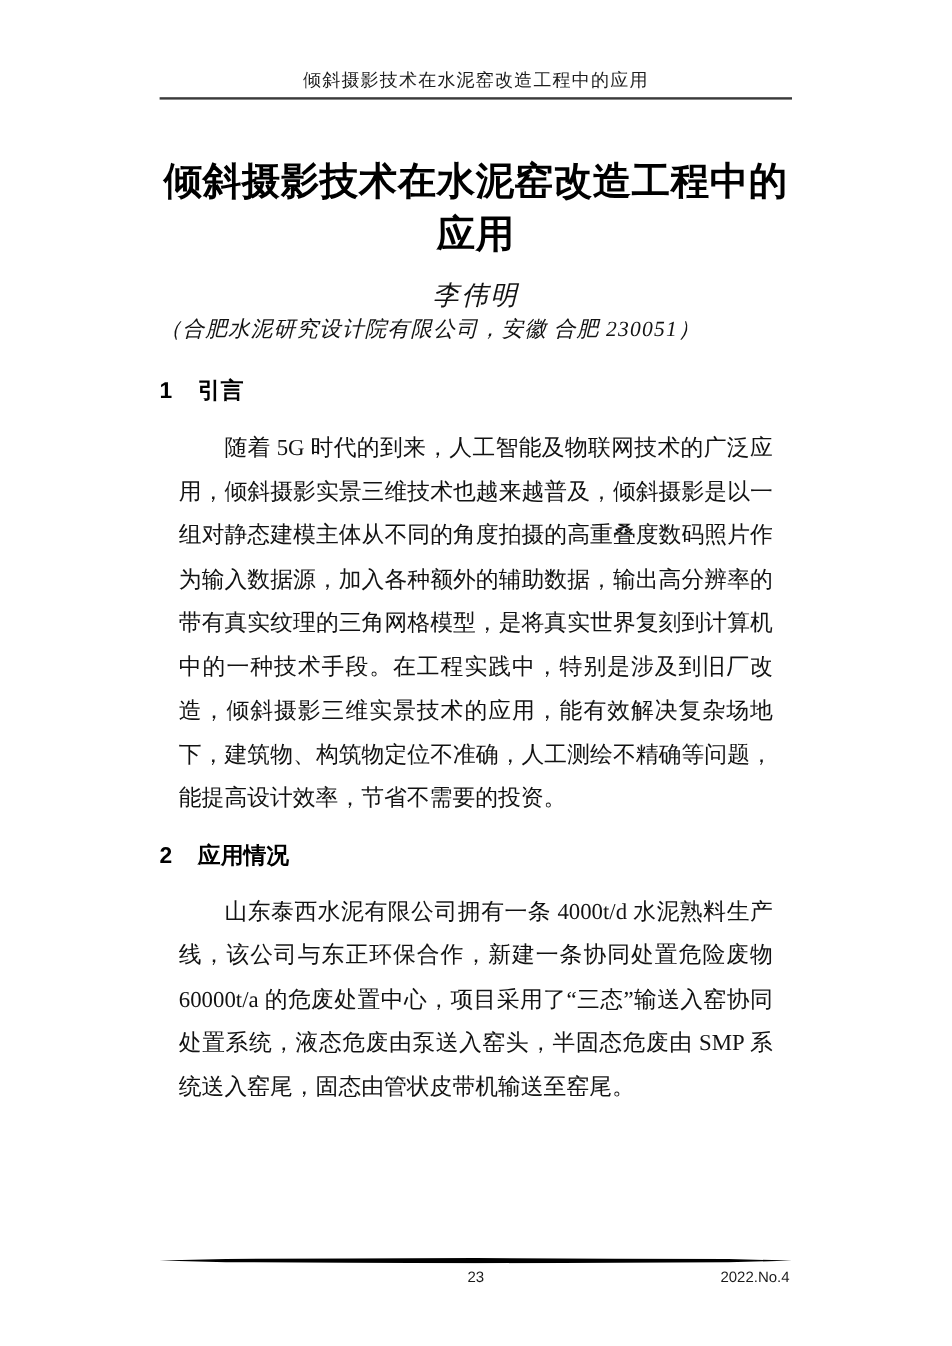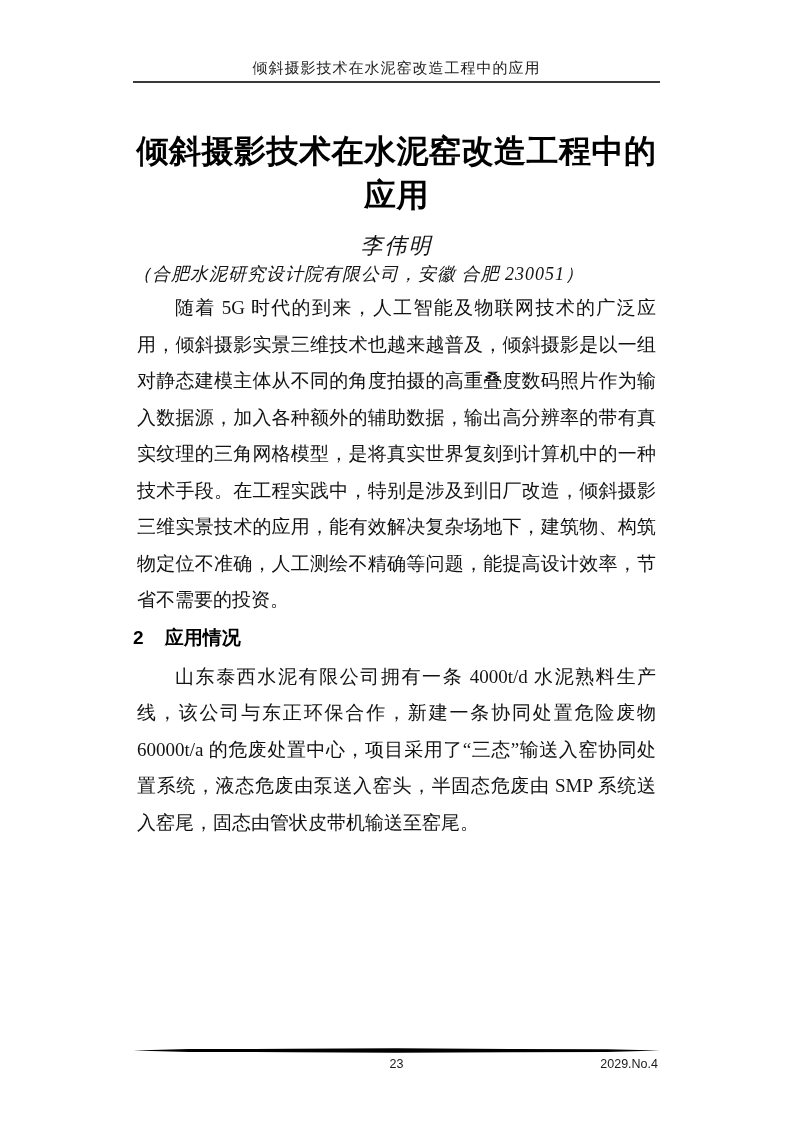--- a/index.html
+++ b/index.html
@@ -64,21 +64,21 @@
     margin: 28px 0 8px 0;
     font-family: "Liberation Sans", sans-serif;
     font-weight: 700;
     font-size: 19px;
     line-height: 26px;
     color: #000000;
   }
   .sec-heading.second { margin-top: 6px; }
   .sec-num { margin-right: 16px; }
   .body-para {
-    margin: 4px;
+    margin: 16px;
     font-size: 19px;
     line-height: 36.5px;
     text-align: justify;
     text-indent: 2em;
     color: #121212;
   }
 
   
   .footer {
     position: absolute;
@@ -106,34 +106,38 @@
   <div class="running-head">倾斜摄影技术在水泥窑改造工程中的应用</div>
   <div class="head-rule"></div>
 
   <h1 class="title">倾斜摄影技术在水泥窑改造工程中的应用</h1>
 
   <div class="author">李伟明</div>
 
   <div class="affiliation">（合肥水泥研究设计院有限公司，安徽 合肥 230051）</div>
 
   <div class="section">
+    <h2 class="sec-heading">
+      <span class="sec-num">1</span>
+      <span class="sec-title">引言</span>
+    </h2>
     <p class="body-para">随着 5G 时代的到来，人工智能及物联网技术的广泛应用，倾斜摄影实景三维技术也越来越普及，倾斜摄影是以一组对静态建模主体从不同的角度拍摄的高重叠度数码照片作为输入数据源，加入各种额外的辅助数据，输出高分辨率的带有真实纹理的三角网格模型，是将真实世界复刻到计算机中的一种技术手段。在工程实践中，特别是涉及到旧厂改造，倾斜摄影三维实景技术的应用，能有效解决复杂场地下，建筑物、构筑物定位不准确，人工测绘不精确等问题，能提高设计效率，节省不需要的投资。</p>
   </div>
 
   <div class="section">
     <h2 class="sec-heading second">
       <span class="sec-num">2</span>
       <span class="sec-title">应用情况</span>
     </h2>
     <p class="body-para">山东泰西水泥有限公司拥有一条 4000t/d 水泥熟料生产线，该公司与东正环保合作，新建一条协同处置危险废物 60000t/a 的危废处置中心，项目采用了“三态”输送入窑协同处置系统，液态危废由泵送入窑头，半固态危废由 SMP 系统送入窑尾，固态由管状皮带机输送至窑尾。</p>
   </div>
 
   <div class="footer">
     <svg class="footer-rule" viewBox="0 0 667 5" preserveAspectRatio="none" aria-hidden="true">
       <polygon fill="#000000" points="0,2.5 70,1.1 200,0.8 333,0.3 480,0.9 600,1.2 667,2.5 600,3.9 480,4.3 333,4.7 200,4.2 70,3.9"></polygon>
     </svg>
     <div class="footer-row">
       <span class="page-num">23</span>
-      <span class="issue">2029.No.4</span>
+      <span class="issue">2022.No.4</span>
     </div>
   </div>
 
 </div>
 
 </body></html>

